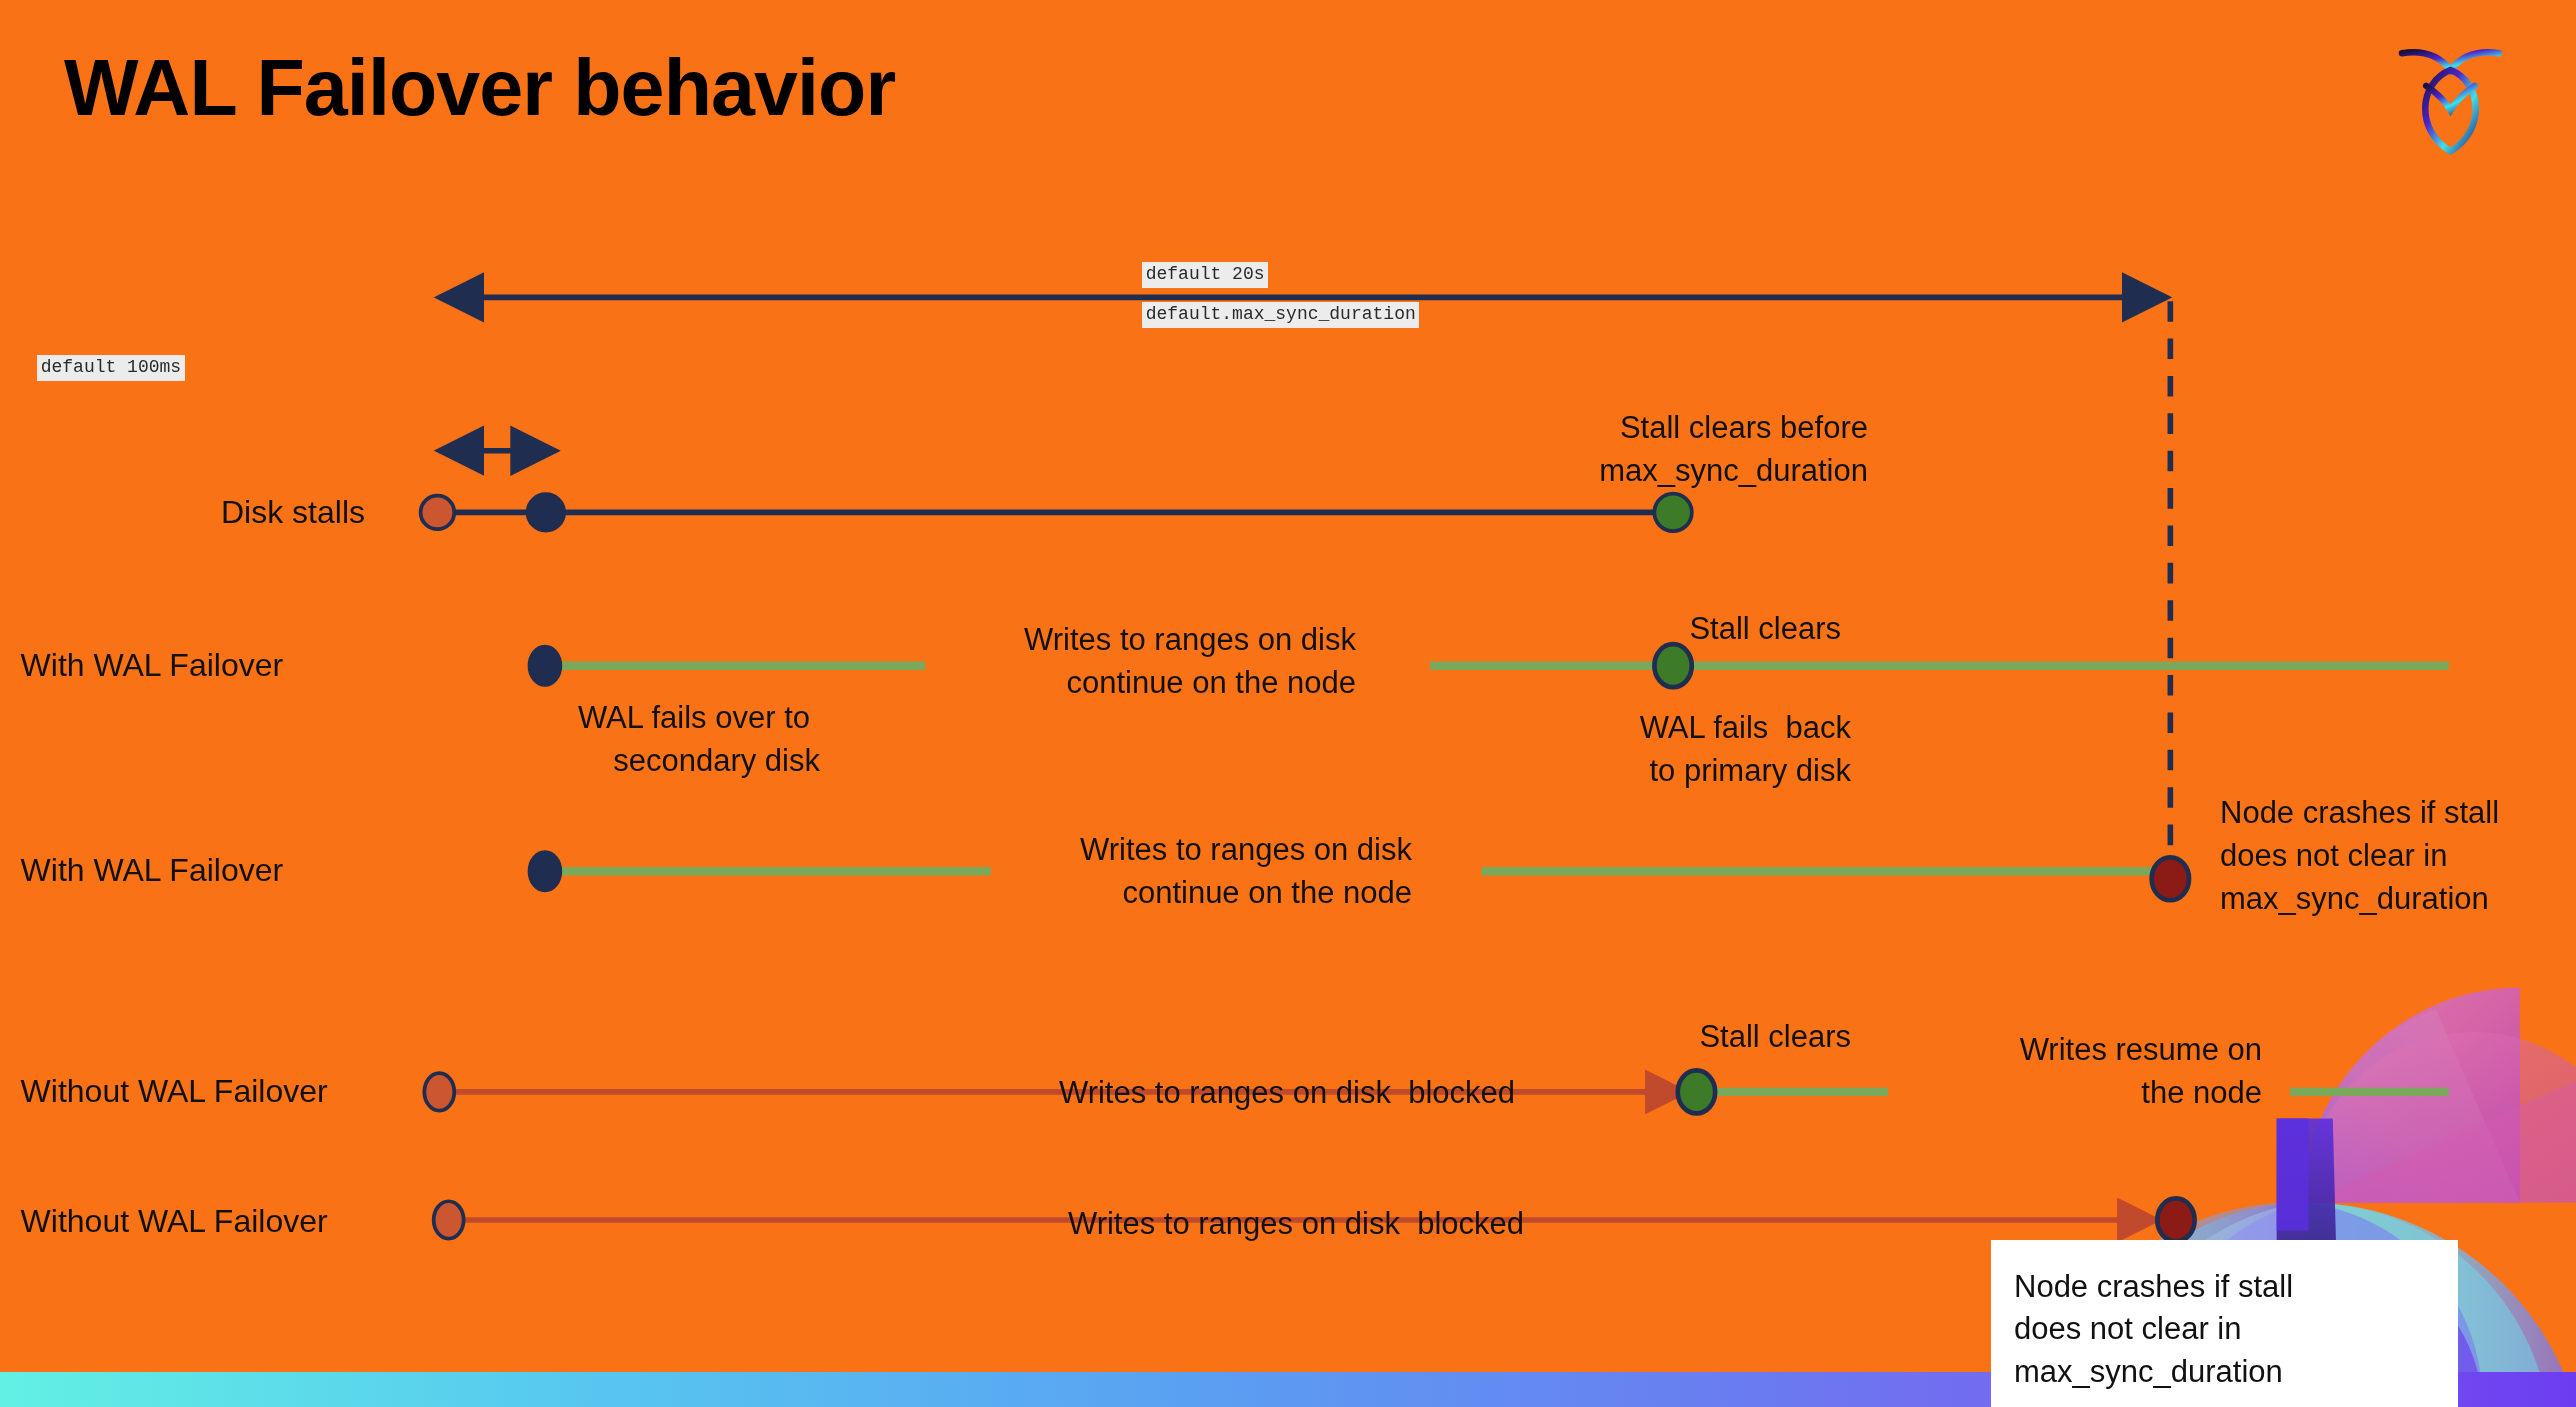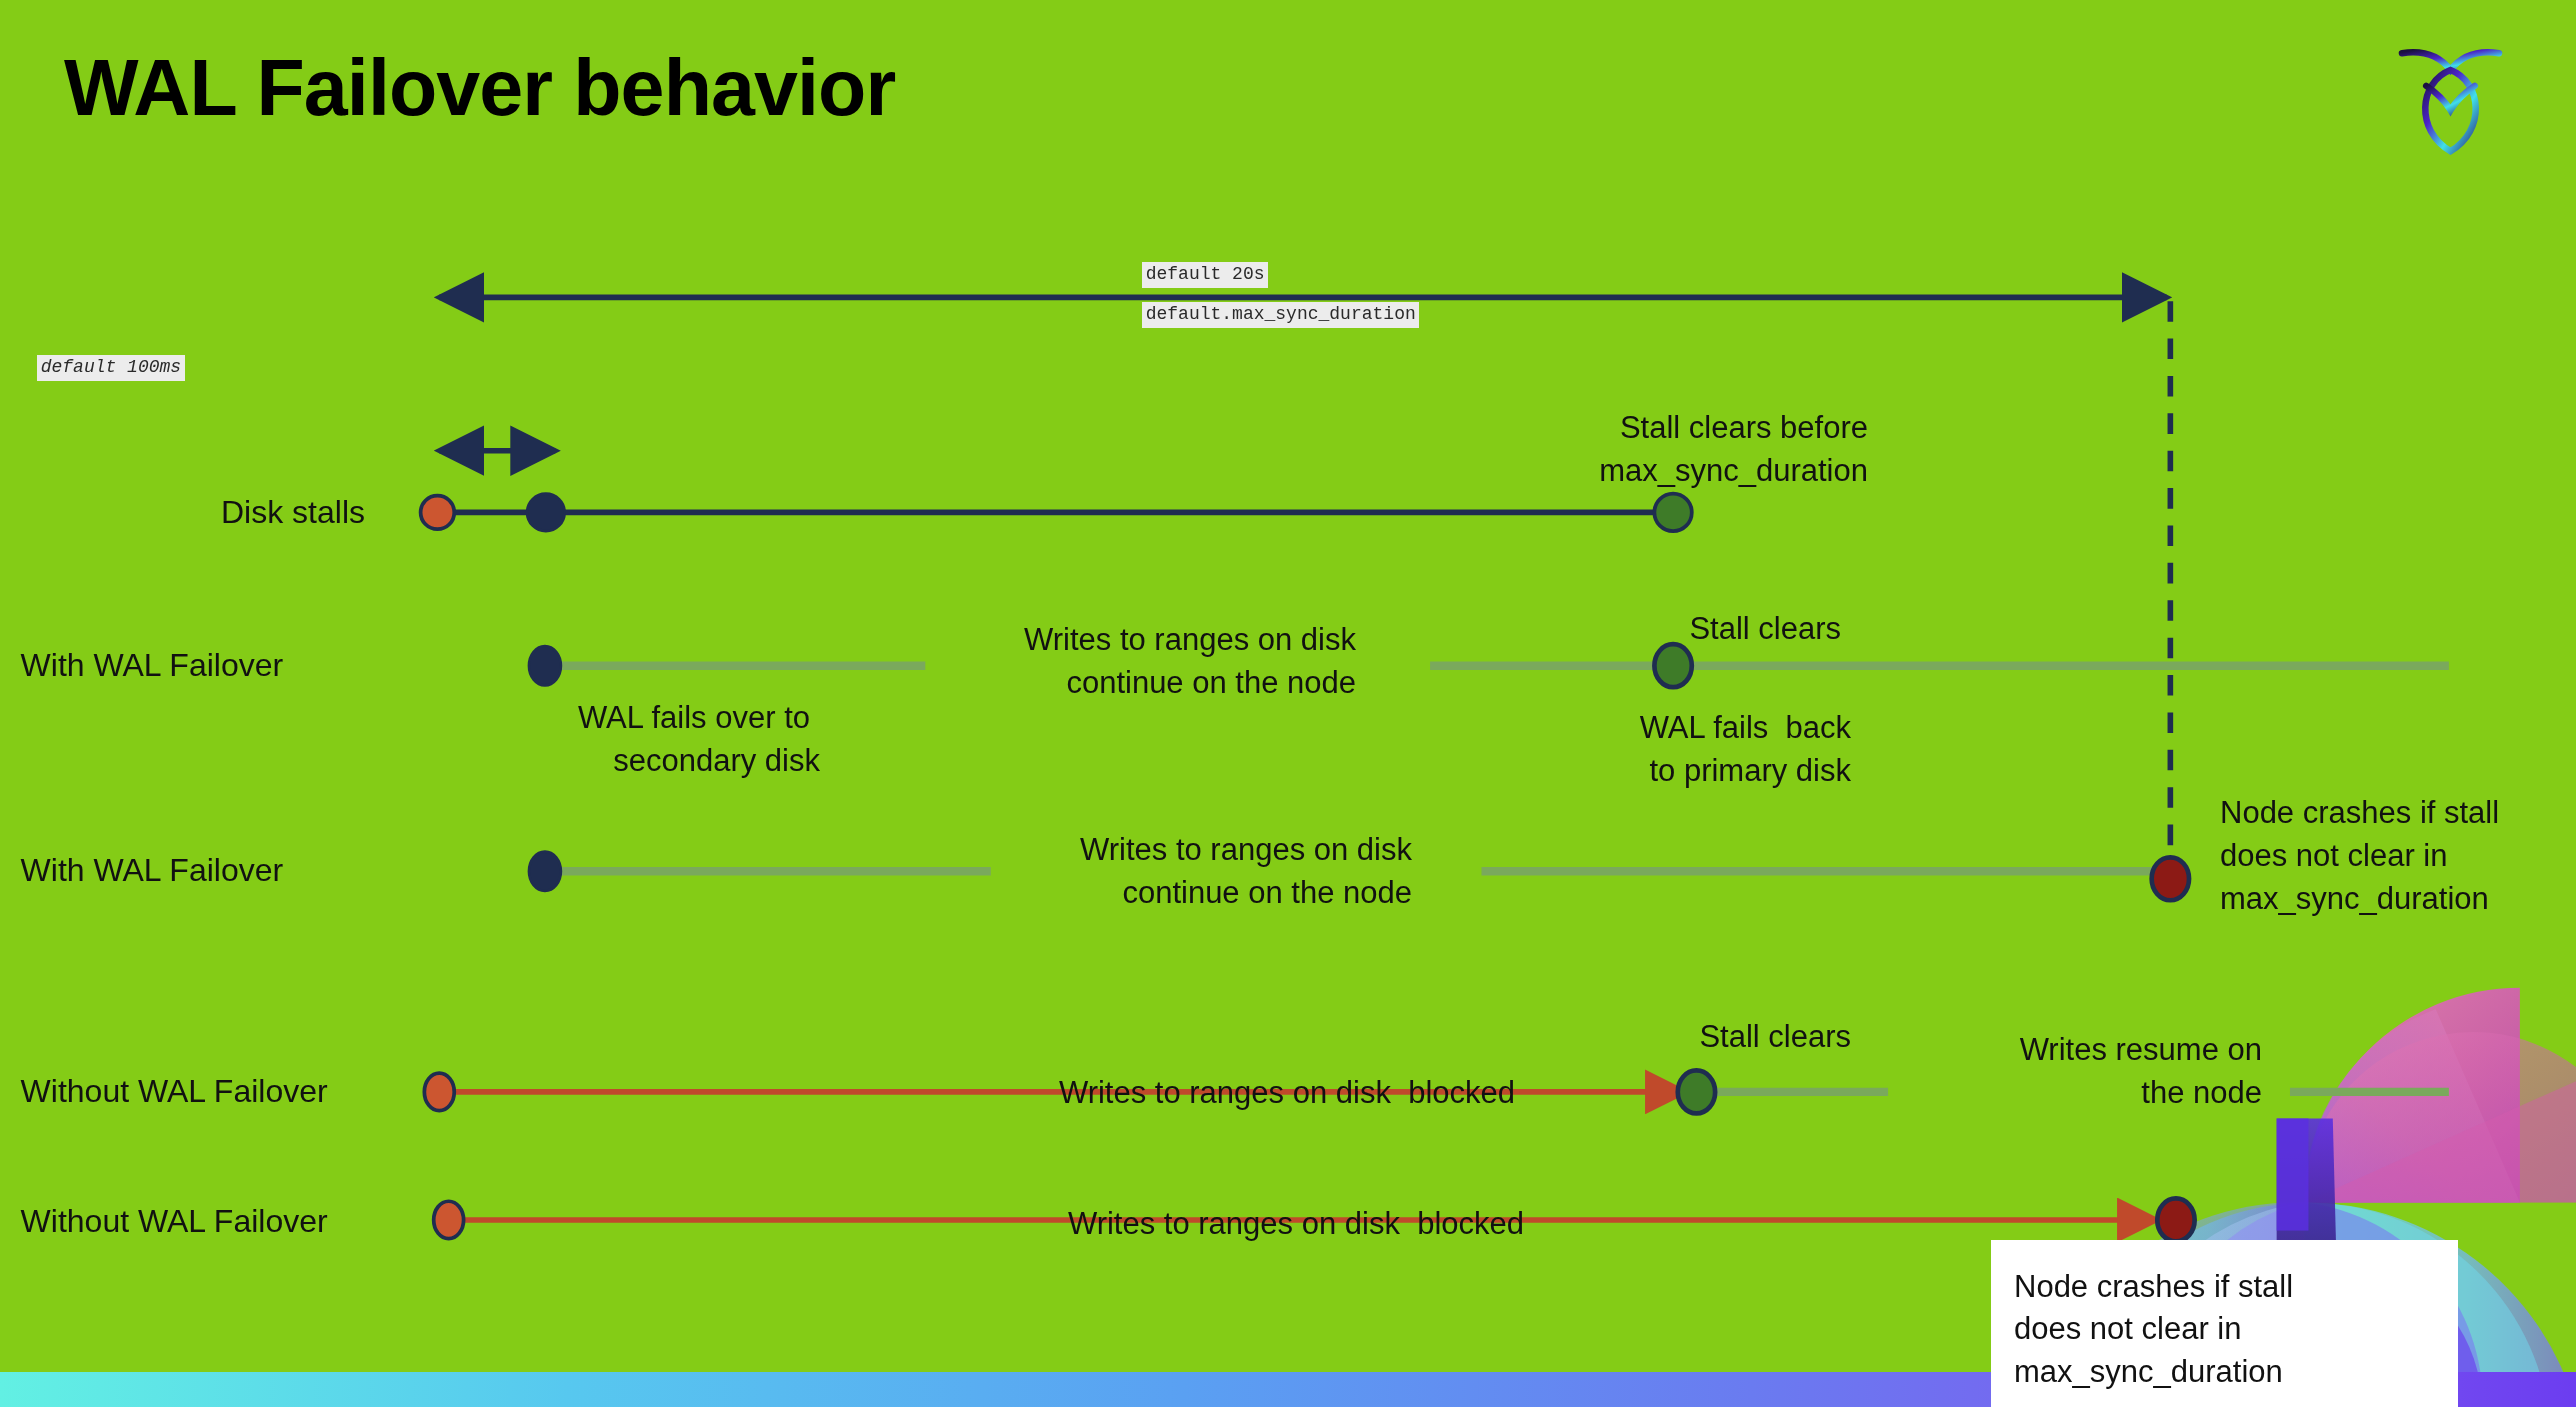--- a/index.html
+++ b/index.html
@@ -1,21 +1,21 @@
 <!DOCTYPE html>
 <html style="font-size:15px"><head>
 <meta charset="utf-8">
 <style>
   html,body{margin:0;padding:0;background:#ffffff;}
   body{
     width:2576px;height:1408px;position:relative;overflow:hidden;
     font-family:"Liberation Sans", sans-serif;
     color:#000;
   }
-  .slide{position:absolute;inset:0;background:#84cc16;overflow:hidden;}
+  .slide{position:absolute;inset:0;background:#f97316;overflow:hidden;}
 
   
   #page-title{
     position:absolute;left:64px;top:47px;
     font-size:79px;font-weight:bold;letter-spacing:-0.9px;
     line-height:1.05;color:#000;white-space:nowrap;
   }
 
   
   #brand-logo{position:absolute;left:2385px;top:28px;width:131px;height:140px;}
@@ -167,21 +167,21 @@
       <path d="M18 27 C44 23 60 32 70 45 C80 32 96 23 122 27"></path>
       <path d="M70 45 C104 58 108 110 70 132 C32 110 36 58 70 45 Z"></path>
       <path d="M44 62 C56 70 64 78 70 88 C76 78 84 70 96 62"></path>
       <path d="M70 88 L70 130"></path>
     </g>
   </svg>
 
   <div class="code-chip" style="left:1142px;top:262px;">default 20s</div>
   <div class="code-chip" style="left:1142px;top:302px;">default.max_sync_duration</div>
 
-  <div class="code-chip" style="left:37px;top:355px;font-style:italic;">default 100ms</div>
+  <div class="code-chip" style="left:37px;top:355px;">default 100ms</div>
 
   <div class="row-label" style="left:221px;top:494px;">Disk stalls</div>
   <div class="row-label" style="left:20.6px;top:647px;">With WAL Failover</div>
   <div class="row-label" style="left:20.6px;top:852px;">With WAL Failover</div>
   <div class="row-label" style="left:20.6px;top:1073px;">Without WAL Failover</div>
   <div class="row-label" style="left:20.6px;top:1203px;">Without WAL Failover</div>
 
   <div class="lbl c" style="left:1522px;top:408px;width:346px;">Stall clears before</div>
   <div class="lbl c" style="left:1522px;top:451px;width:346px;">max_sync_duration</div>
 

